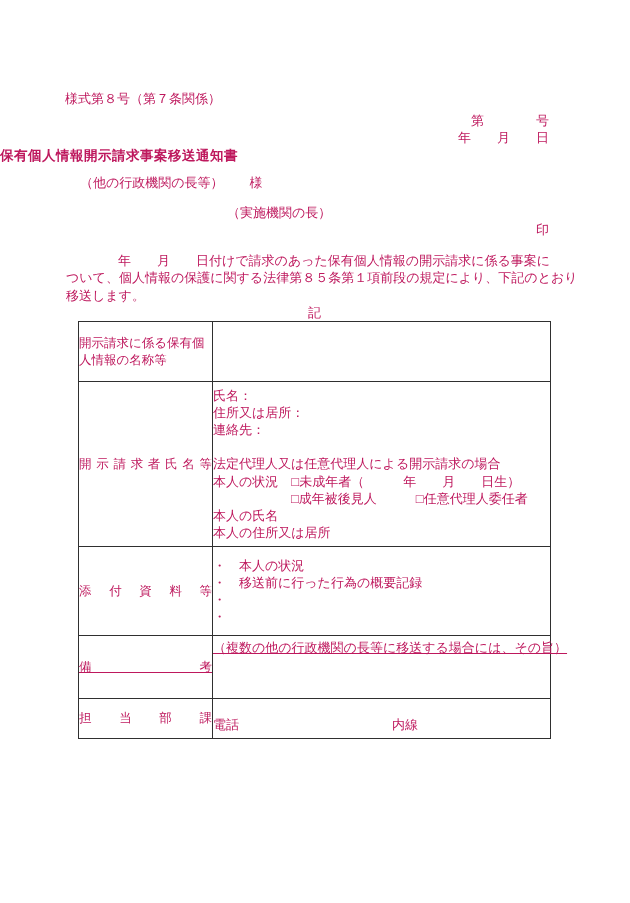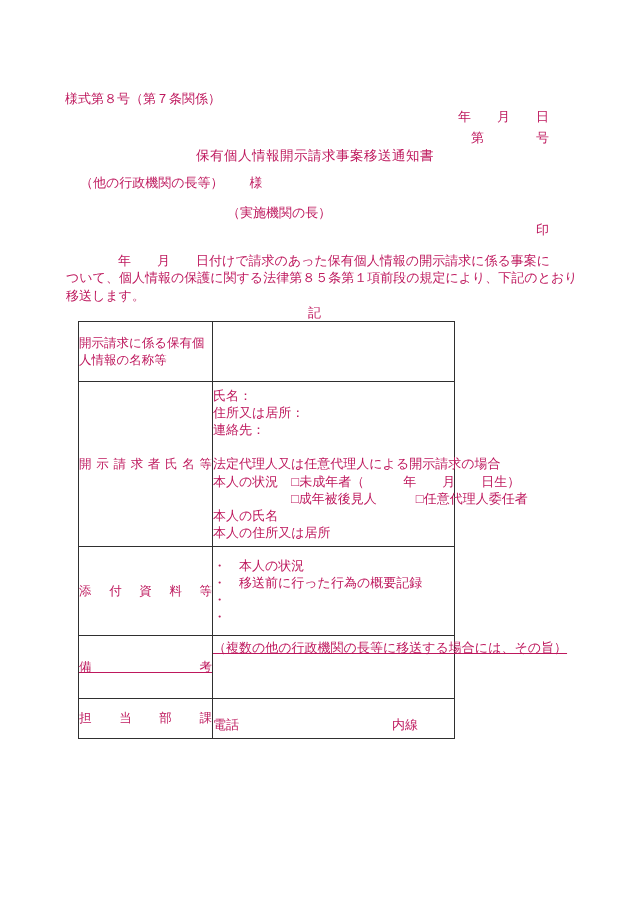--- a/index.html
+++ b/index.html
@@ -6,26 +6,26 @@
   .page{
     width:630px;height:903px;background:#ffffff;color:#be185d;
     font-family:"Liberation Serif","DejaVu Serif",serif;
     font-size:13px;position:relative;box-sizing:border-box;
     padding-top:90px;overflow:hidden;
   }
   .line{white-space:pre;line-height:17.5px;}
   .form-number{margin-left:65px;}
   .right-block{text-align:right;padding-right:81px;}
   .doc-no{margin-top:4px;}
-  .doc-title{text-align:center;font-size:13.5px;letter-spacing:0.5px;}
+  .doc-title{text-align:left;font-size:13.5px;letter-spacing:0.5px;font-weight:bold;}
   .addressee{margin-left:80px;margin-top:10px;}
   .sender{margin-left:227px;margin-top:12px;}
   .para{margin-left:66px;margin-top:13px;white-space:pre;line-height:17.5px;}
   .ki{width:473px;margin-left:78px;text-align:center;line-height:15px;margin-top:1px;}
-  table.form{margin-left:78px;margin-top:1px;border-collapse:collapse;table-layout:fixed;width:377px;}
+  table.form{margin-left:78px;margin-top:1px;border-collapse:collapse;table-layout:fixed;width:473px;}
   table.form td{border:1px solid #2f2f2f;vertical-align:middle;padding:0;box-sizing:border-box;}
   td.lbl{width:134px;padding:0 6px;font-size:12.5px;}
   td.lbl .dist{display:block;width:100%;text-align:justify;text-align-last:justify;text-justify:inter-character;}
   td.lbl-top{vertical-align:top;padding-top:8px;white-space:pre;line-height:17px;}
   td.cnt{padding-left:8px;}
   .cline{white-space:pre;line-height:17.2px;min-height:17.2px;}
   tr.r1 td{height:60px;}
   tr.r2 td{height:165px;margin-top:27px;}
   tr.r3 td{height:89px;}
   tr.r4 td{height:63px;text-decoration:underline;}
@@ -36,22 +36,22 @@
   tr.r5 td.cnt{vertical-align:bottom;padding-bottom:4px;}
   .ext{margin-left:153px;}
 </style>
 </head>
 <body>
 
 <div class="page">
 
   <div class="line form-number">様式第８号（第７条関係）</div>
 
+  <div class="line right-block doc-no">第　　　　号</div>
   <div class="line right-block">年　　月　　日</div>
-  <div class="line right-block doc-no">第　　　　号</div>
 
   <div class="line doc-title">保有個人情報開示請求事案移送通知書</div>
 
   <div class="line addressee">（他の行政機関の長等）　　様</div>
 
   <div class="line sender">（実施機関の長）</div>
 
   <div class="line right-block">印</div>
 
   <div class="para">　　　　年　　月　　日付けで請求のあった保有個人情報の開示請求に係る事案に

